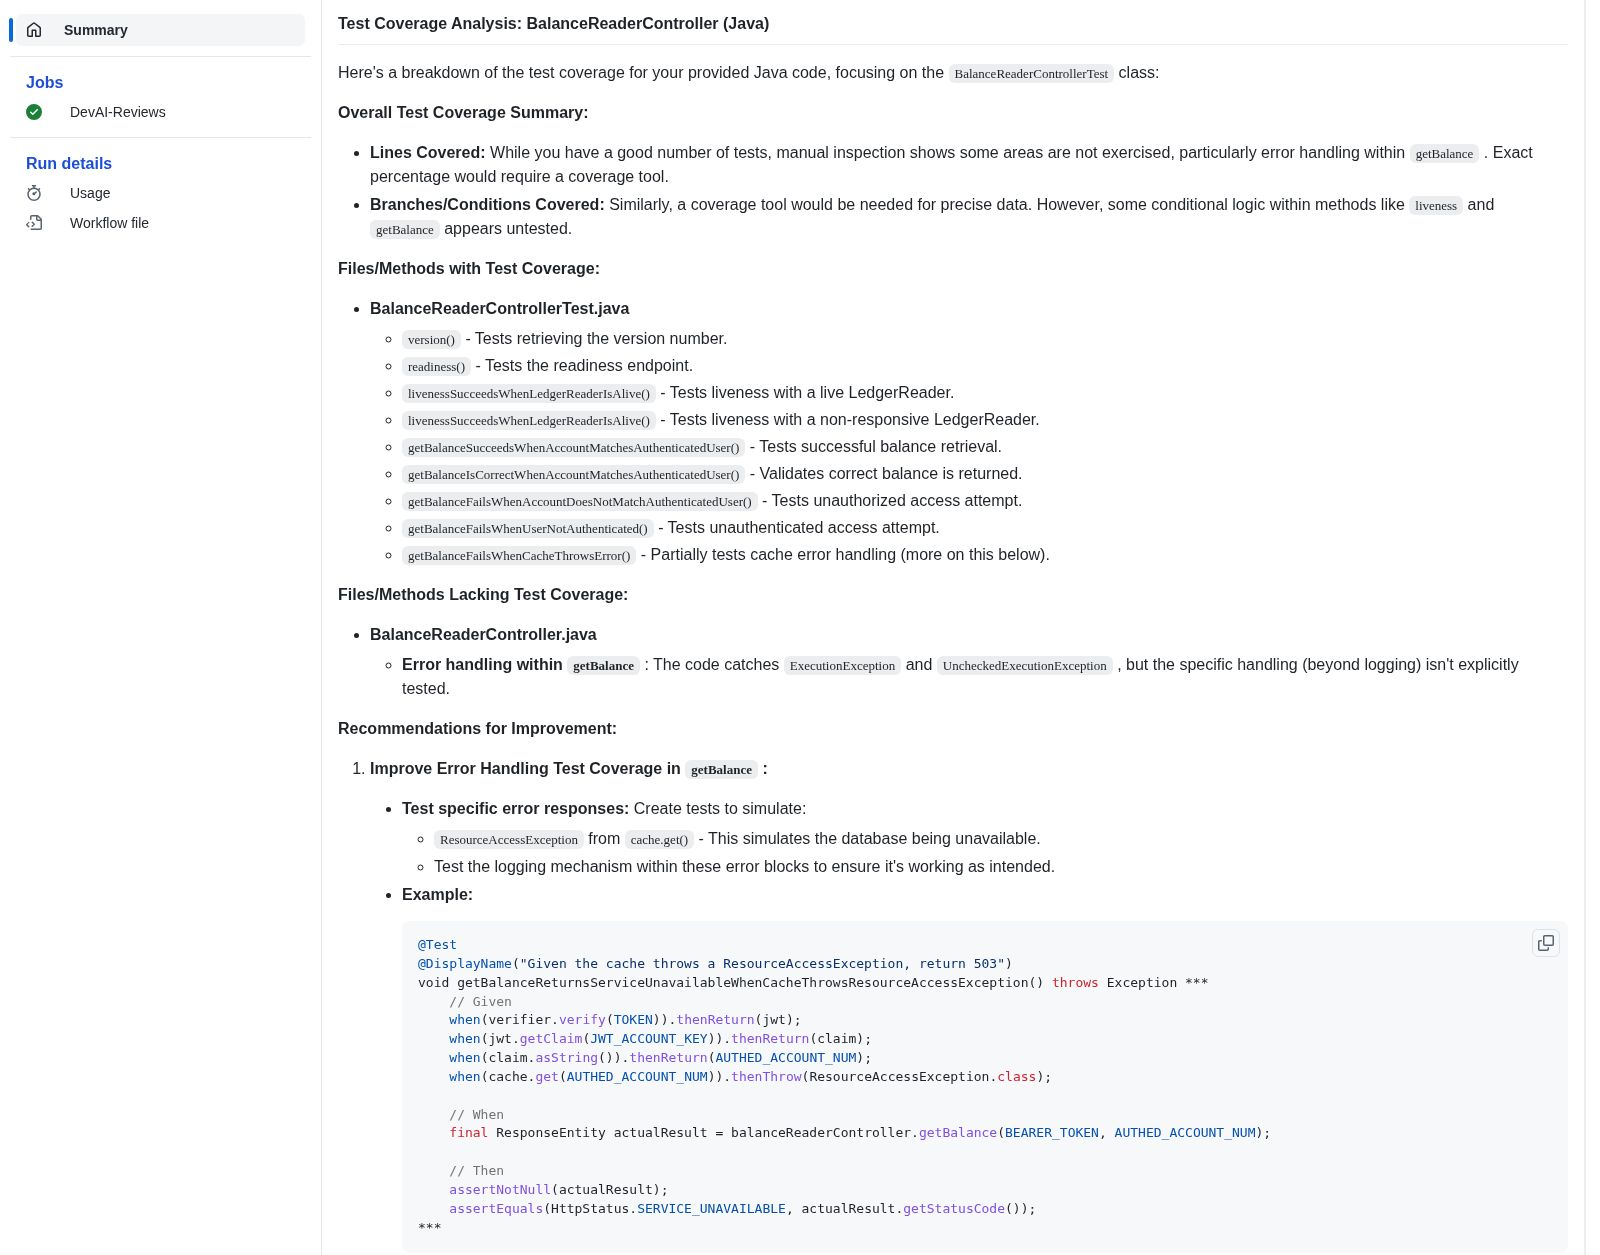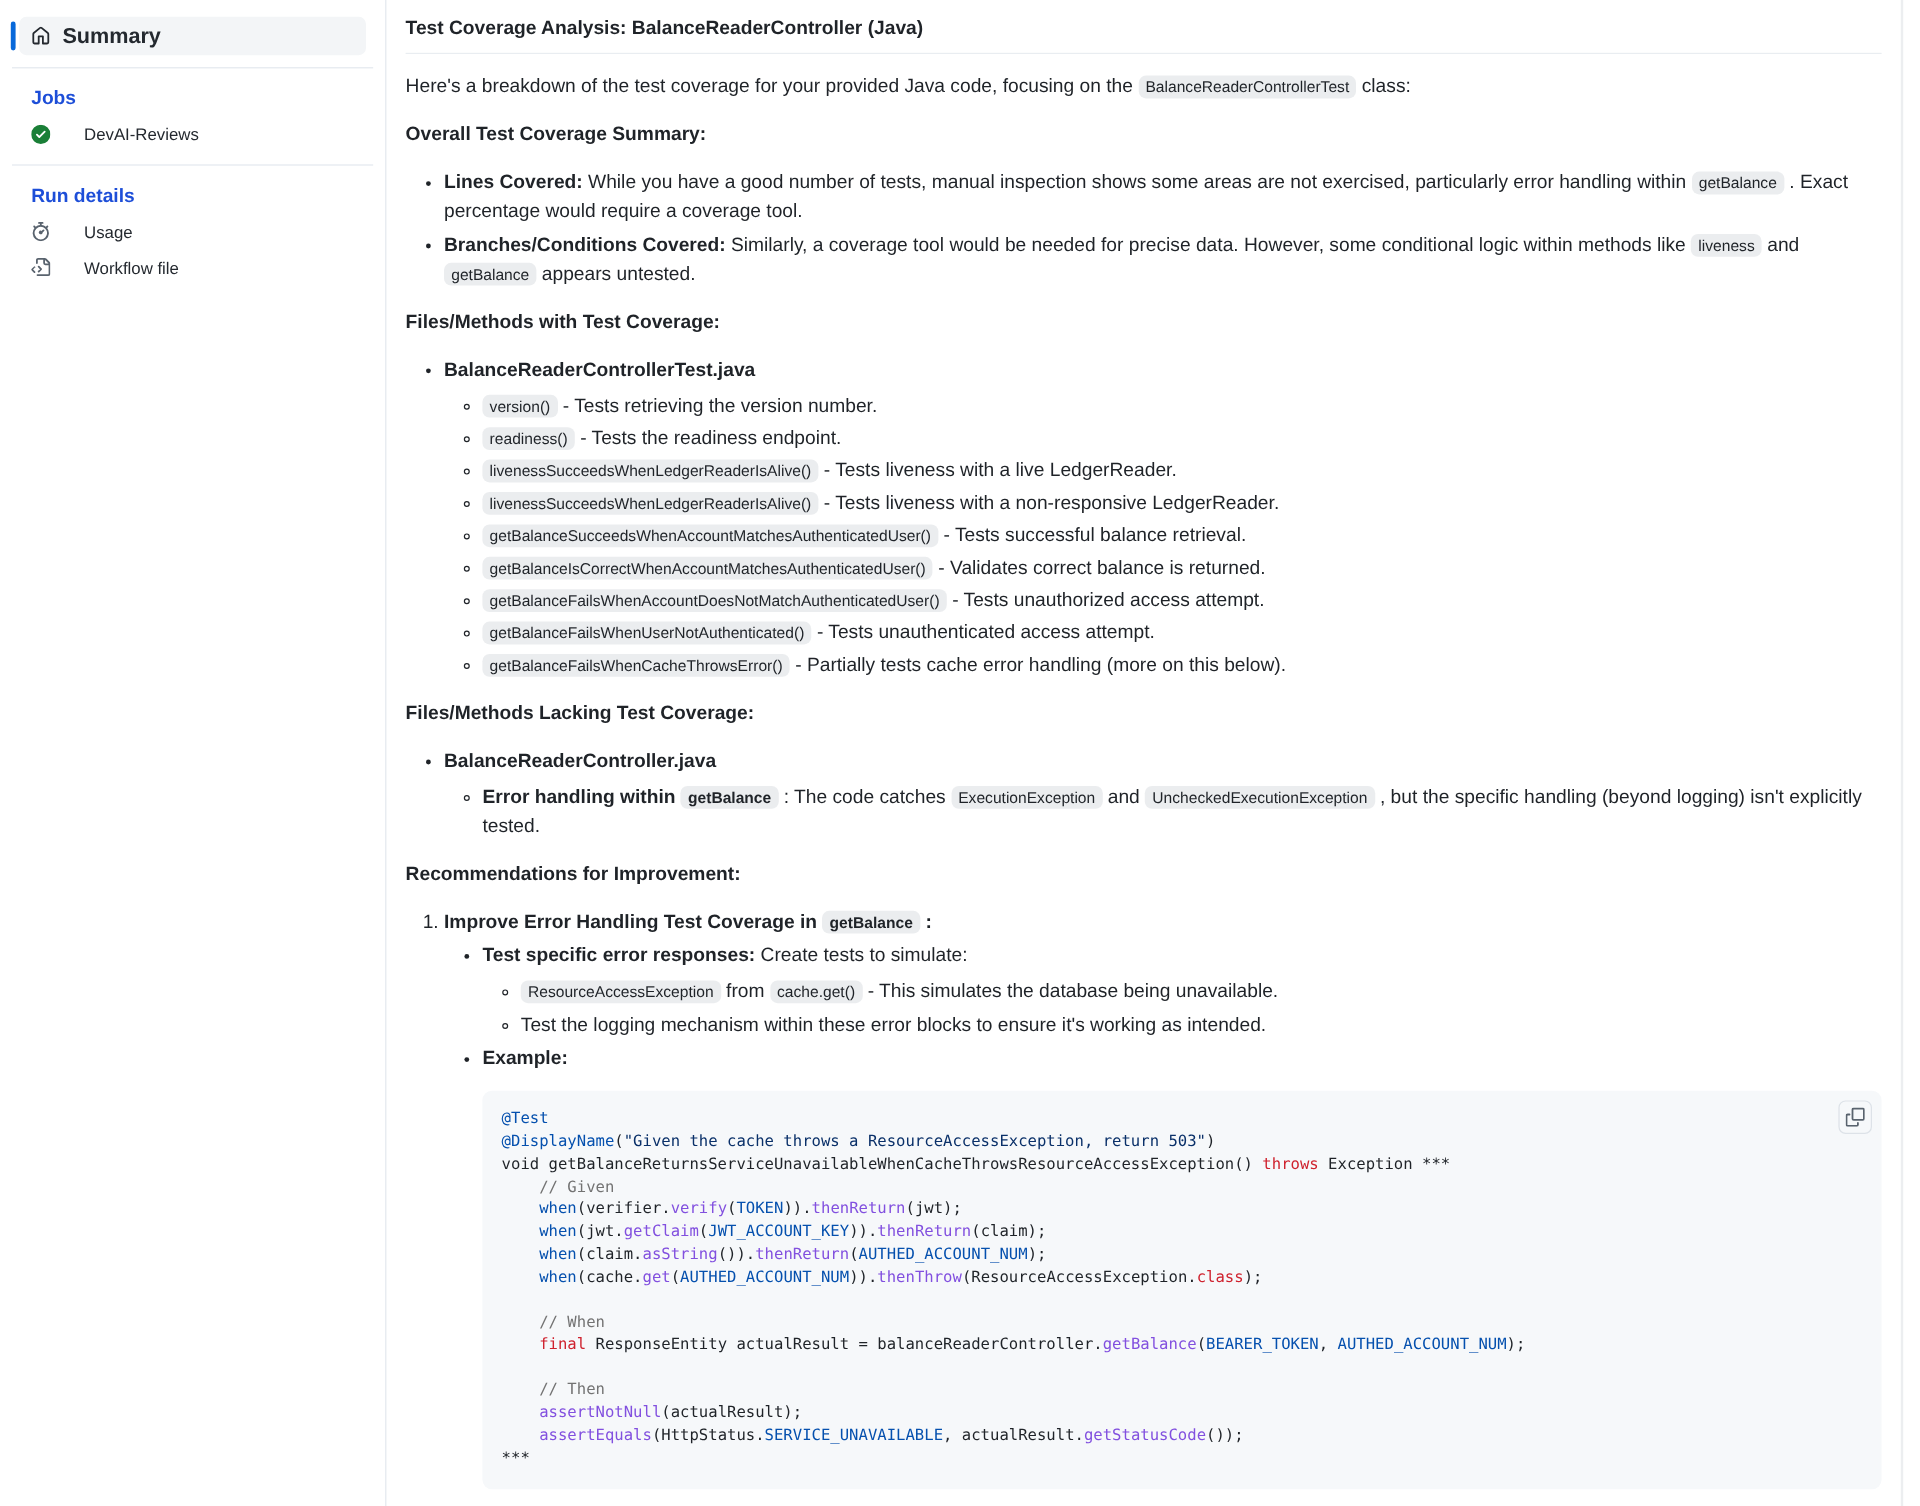--- a/index.html
+++ b/index.html
@@ -12,23 +12,23 @@
   }
   .app { display:flex; width:1600px; height:1255px; position:relative; }
 
   
   .sidebar {
     width:322px; flex:0 0 322px; height:100%;
     border-right:1px solid #e3e8ee;
     padding:14px 16px 0 16px;
   }
   .side-item {
-    position:relative; display:flex; align-items:center; gap:10px;
+    position:relative; display:flex; align-items:center; gap:22px;
     height:32px; padding:0 10px; border-radius:6px;
-    font-size:18px; font-weight:600; color:#24292f; cursor:pointer;
+    font-size:14px; font-weight:600; color:#24292f; cursor:pointer;
   }
   .side-item.active { background:#f3f5f7; }
   .active-bar {
     position:absolute; left:-7px; top:50%; transform:translateY(-50%);
     width:4px; height:24px; border-radius:2px; background:#0969da;
   }
   .side-divider { border-top:1px solid #e3e8ee; margin:10px -6px; }
   .side-section-label {
     font-size:16px; font-weight:700; color:#1d4ed8;
     padding:4px 10px 2px; margin-top:2px;
@@ -52,24 +52,24 @@
   p { margin:0 0 16px; }
   .bh { font-weight:600;margin-top:15px; }
   .b  { font-weight:600; }
 
   ul, ol { margin:0 0 16px; padding-left:32px; }
   ul { list-style:disc outside; }
   ul ul { list-style:circle outside; margin:6px 0 0; }
   li { margin-top:4px; }
   ul.tight > li { margin-top:3px; }
   ol > li { margin-top:6px; }
-  .li-p { margin:0 0 4px; }
+  .li-p { margin:0 0 16px; }
 
   code.chip {
-    font-family:Liberation Sans, sans-serif;
+    font-family:Liberation Serif, serif;
     font-size:13px; line-height:1.2;
     background:rgba(175,184,193,0.25);
     padding:2px 6px; border-radius:6px;
     white-space:nowrap;
   }
   code.chip.chip-b { font-weight:700; }
 
   .codeblock {
     position:relative;
     background:#f6f8fa; border-radius:8px;

